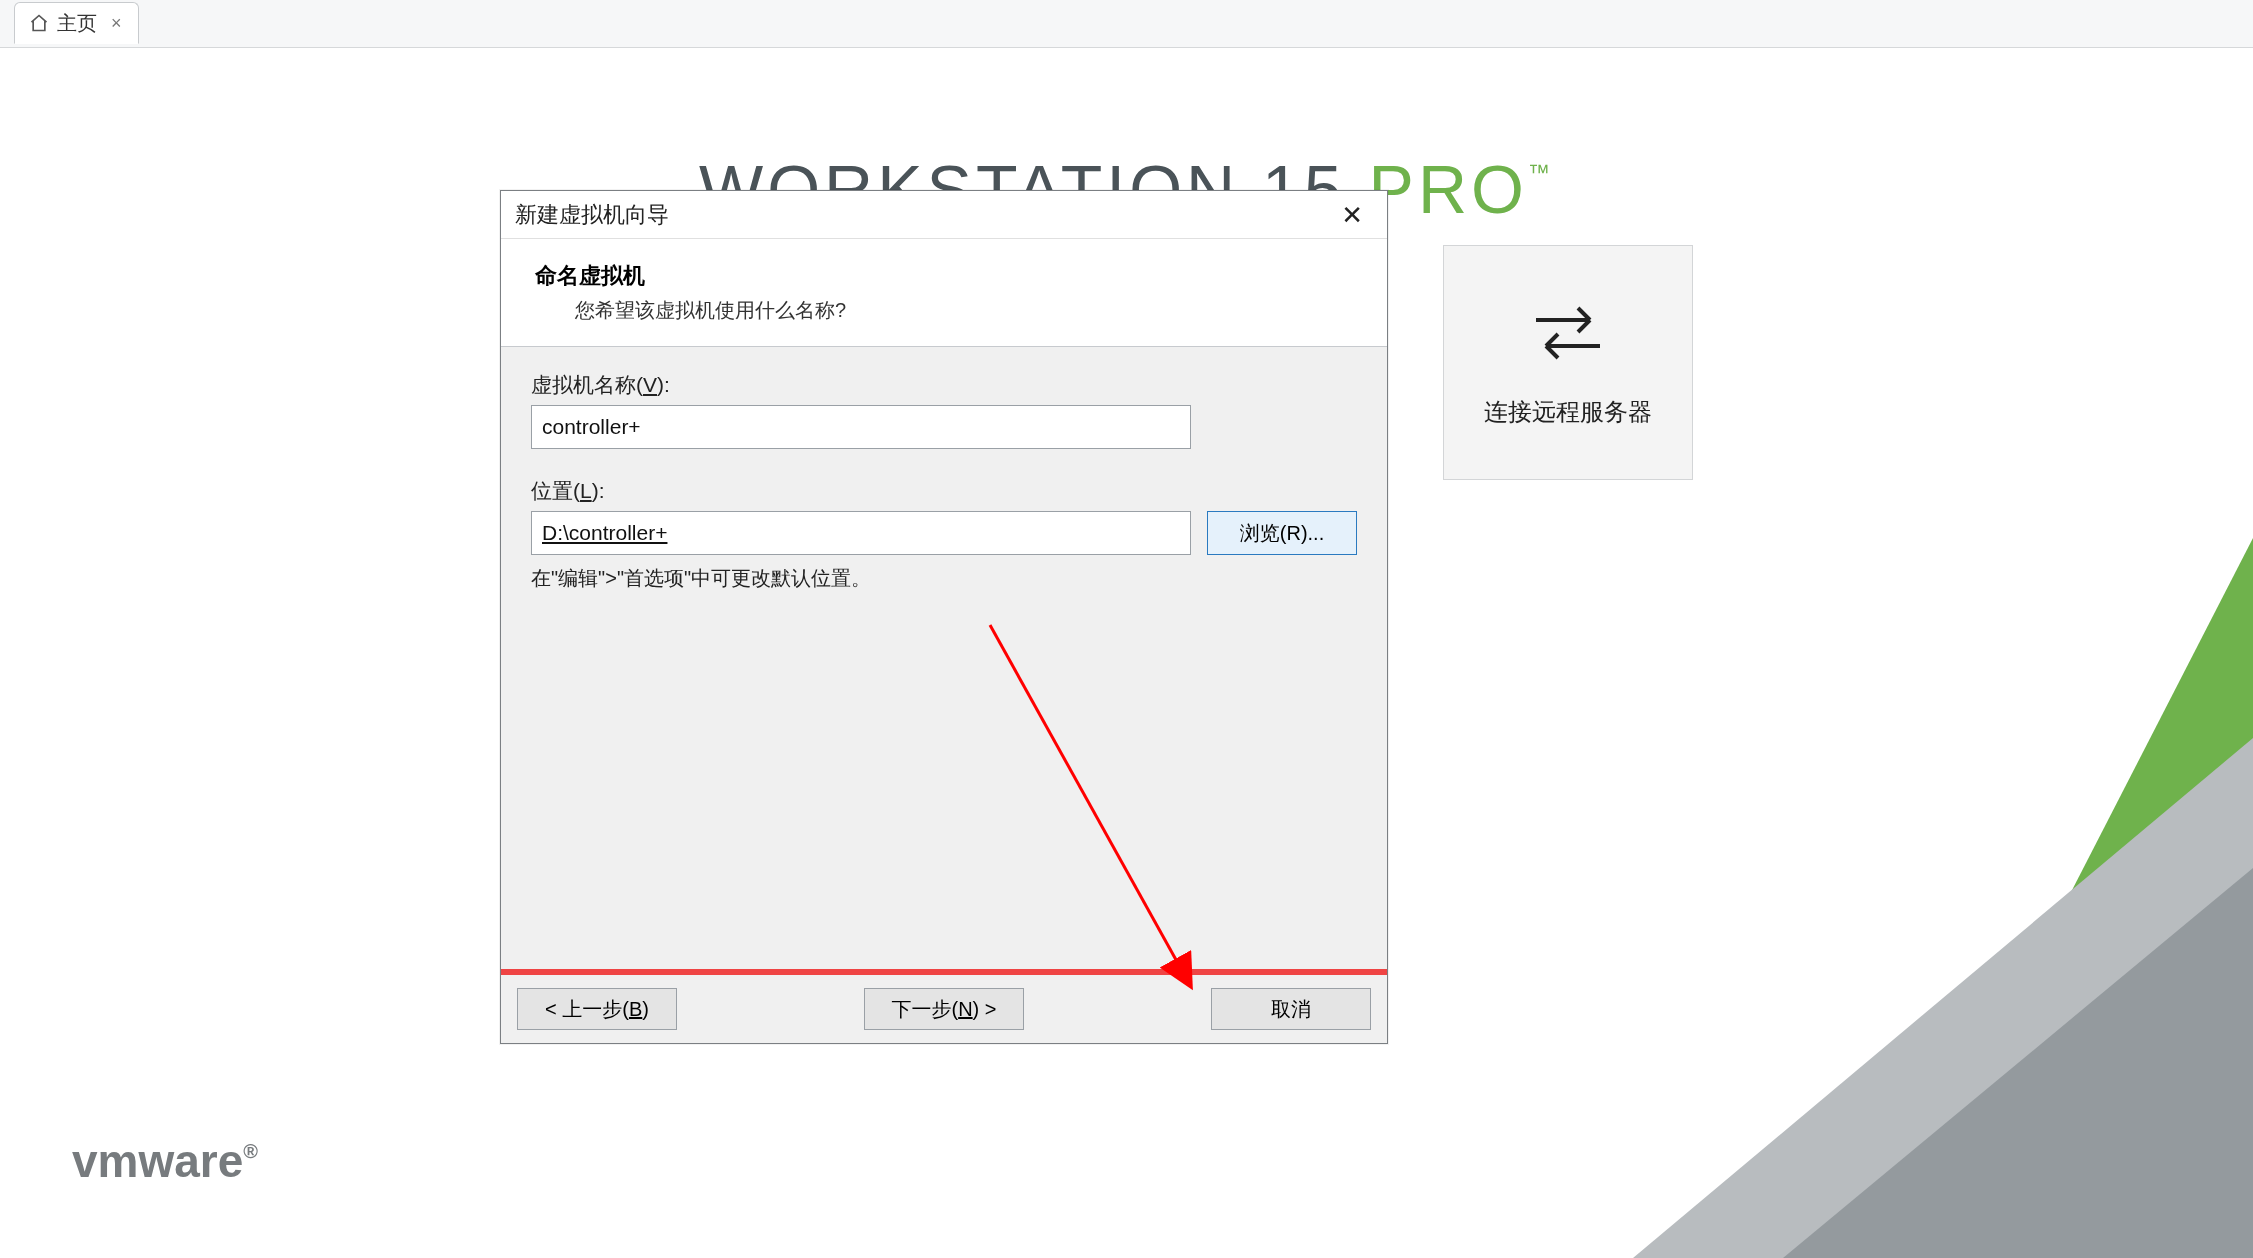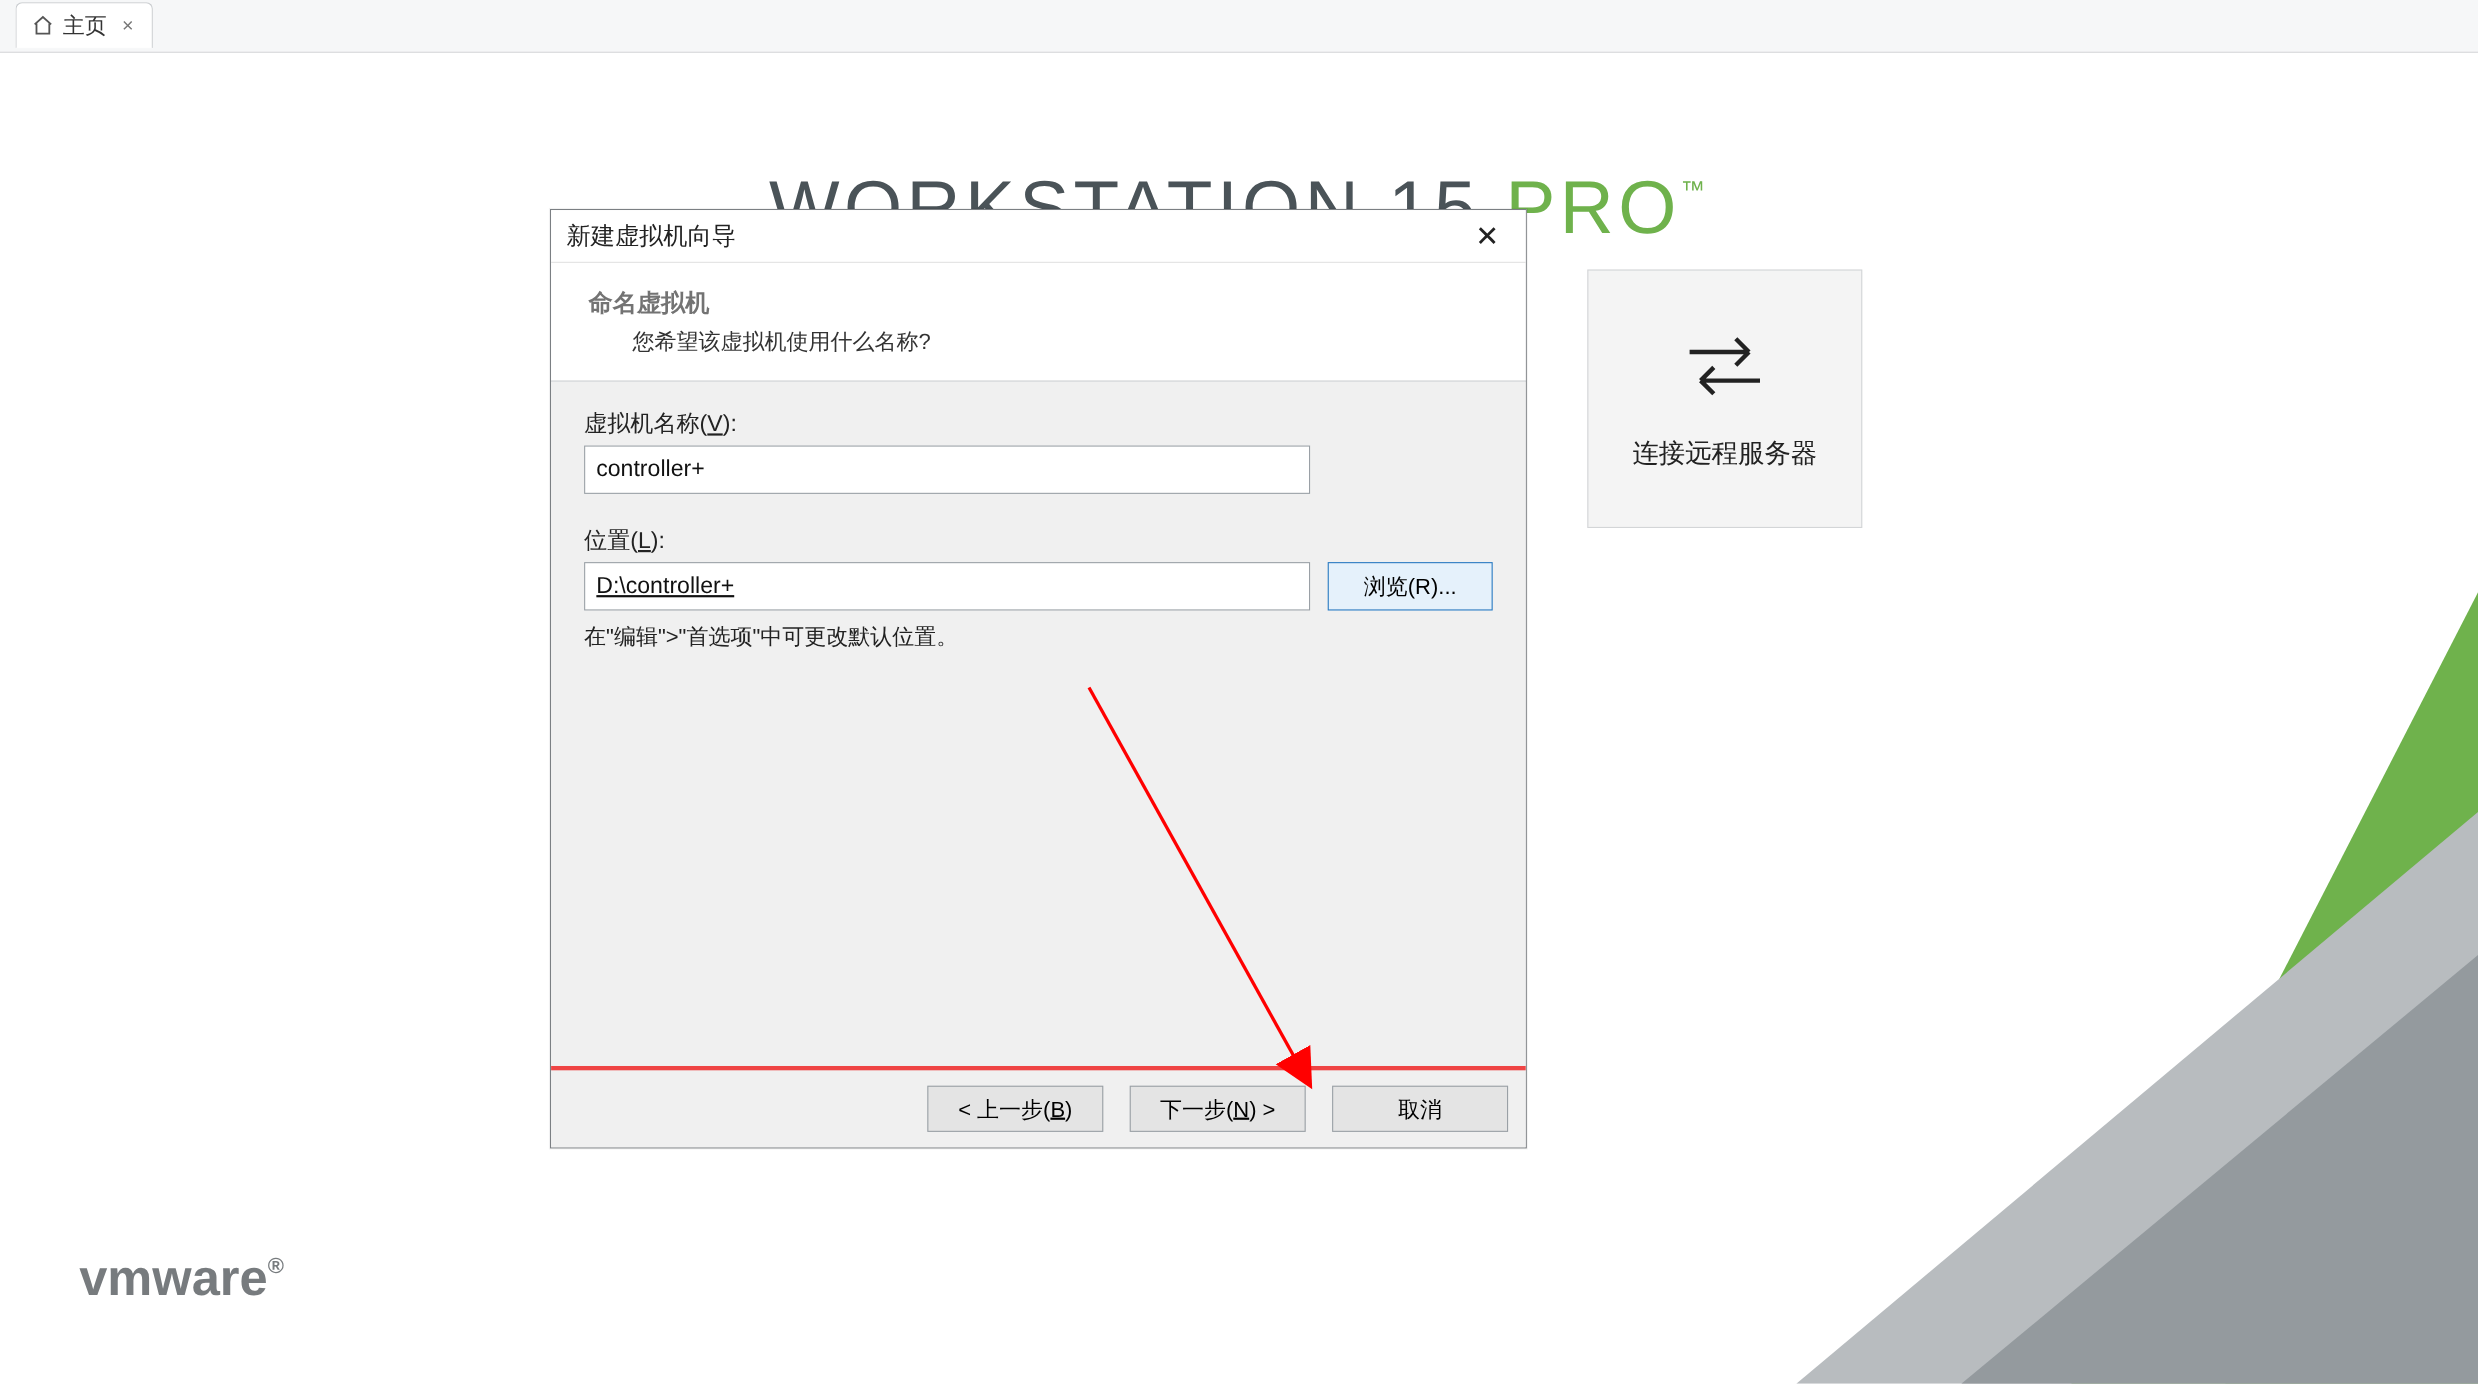--- a/index.html
+++ b/index.html
@@ -89,21 +89,21 @@
   .wiz-titlebar .wiz-close {
     margin-left: auto;
     font-size: 26px; line-height: 1;
     cursor: pointer;
     padding: 4px 10px;
   }
   .wiz-header {
     background: #ffffff;
     padding: 22px 34px 22px 34px;
   }
-  .wiz-header .h1 { font-size: 22px; font-weight: 700; color:#737373; margin-bottom: 6px; }
+  .wiz-header .h1 { font-size: 22px; font-weight: 700; color:#000000; margin-bottom: 6px; }
   .wiz-header .h2 { font-size: 20px; color:#333; padding-left: 40px; }
   .wiz-sep { height: 1px; background: #c7cace; }
   .wiz-body {
     flex: 1;
     padding: 24px 30px 10px 30px;
     background: #f0f0f0;
     position: relative;
   }
   .fld-label { font-size: 21px; color: #222; margin-bottom: 6px; }
   .fld-label .ul { text-decoration: underline; }
@@ -125,25 +125,25 @@
     font-size: 20px;
     border: 1px solid #2a7ac0;
     background: #e5f1fb;
     color: #000;
     cursor: pointer;
     font-family: inherit;
   }
   .hint { font-size: 20px; color: #222; margin-top: 10px; }
   .wiz-footer {
     height: 74px;
-    border-top: 4px solid #ef4444;
-    display: flex;
-    align-items: center;
-    justify-content: flex-end;
-    gap: 24px;
+    border-top: 6px solid #ef4444;
+    display: flex;
+    align-items: center;
+    justify-content: space-between;
+    gap: 12px;
     padding: 0 16px;
     background: #f0f0f0;
   }
   .wiz-btn {
     min-width: 160px; height: 42px;
     font-size: 20px;
     border: 1px solid #9aa0a6;
     background: #e4e4e4;
     color: #000;
     cursor: pointer;

